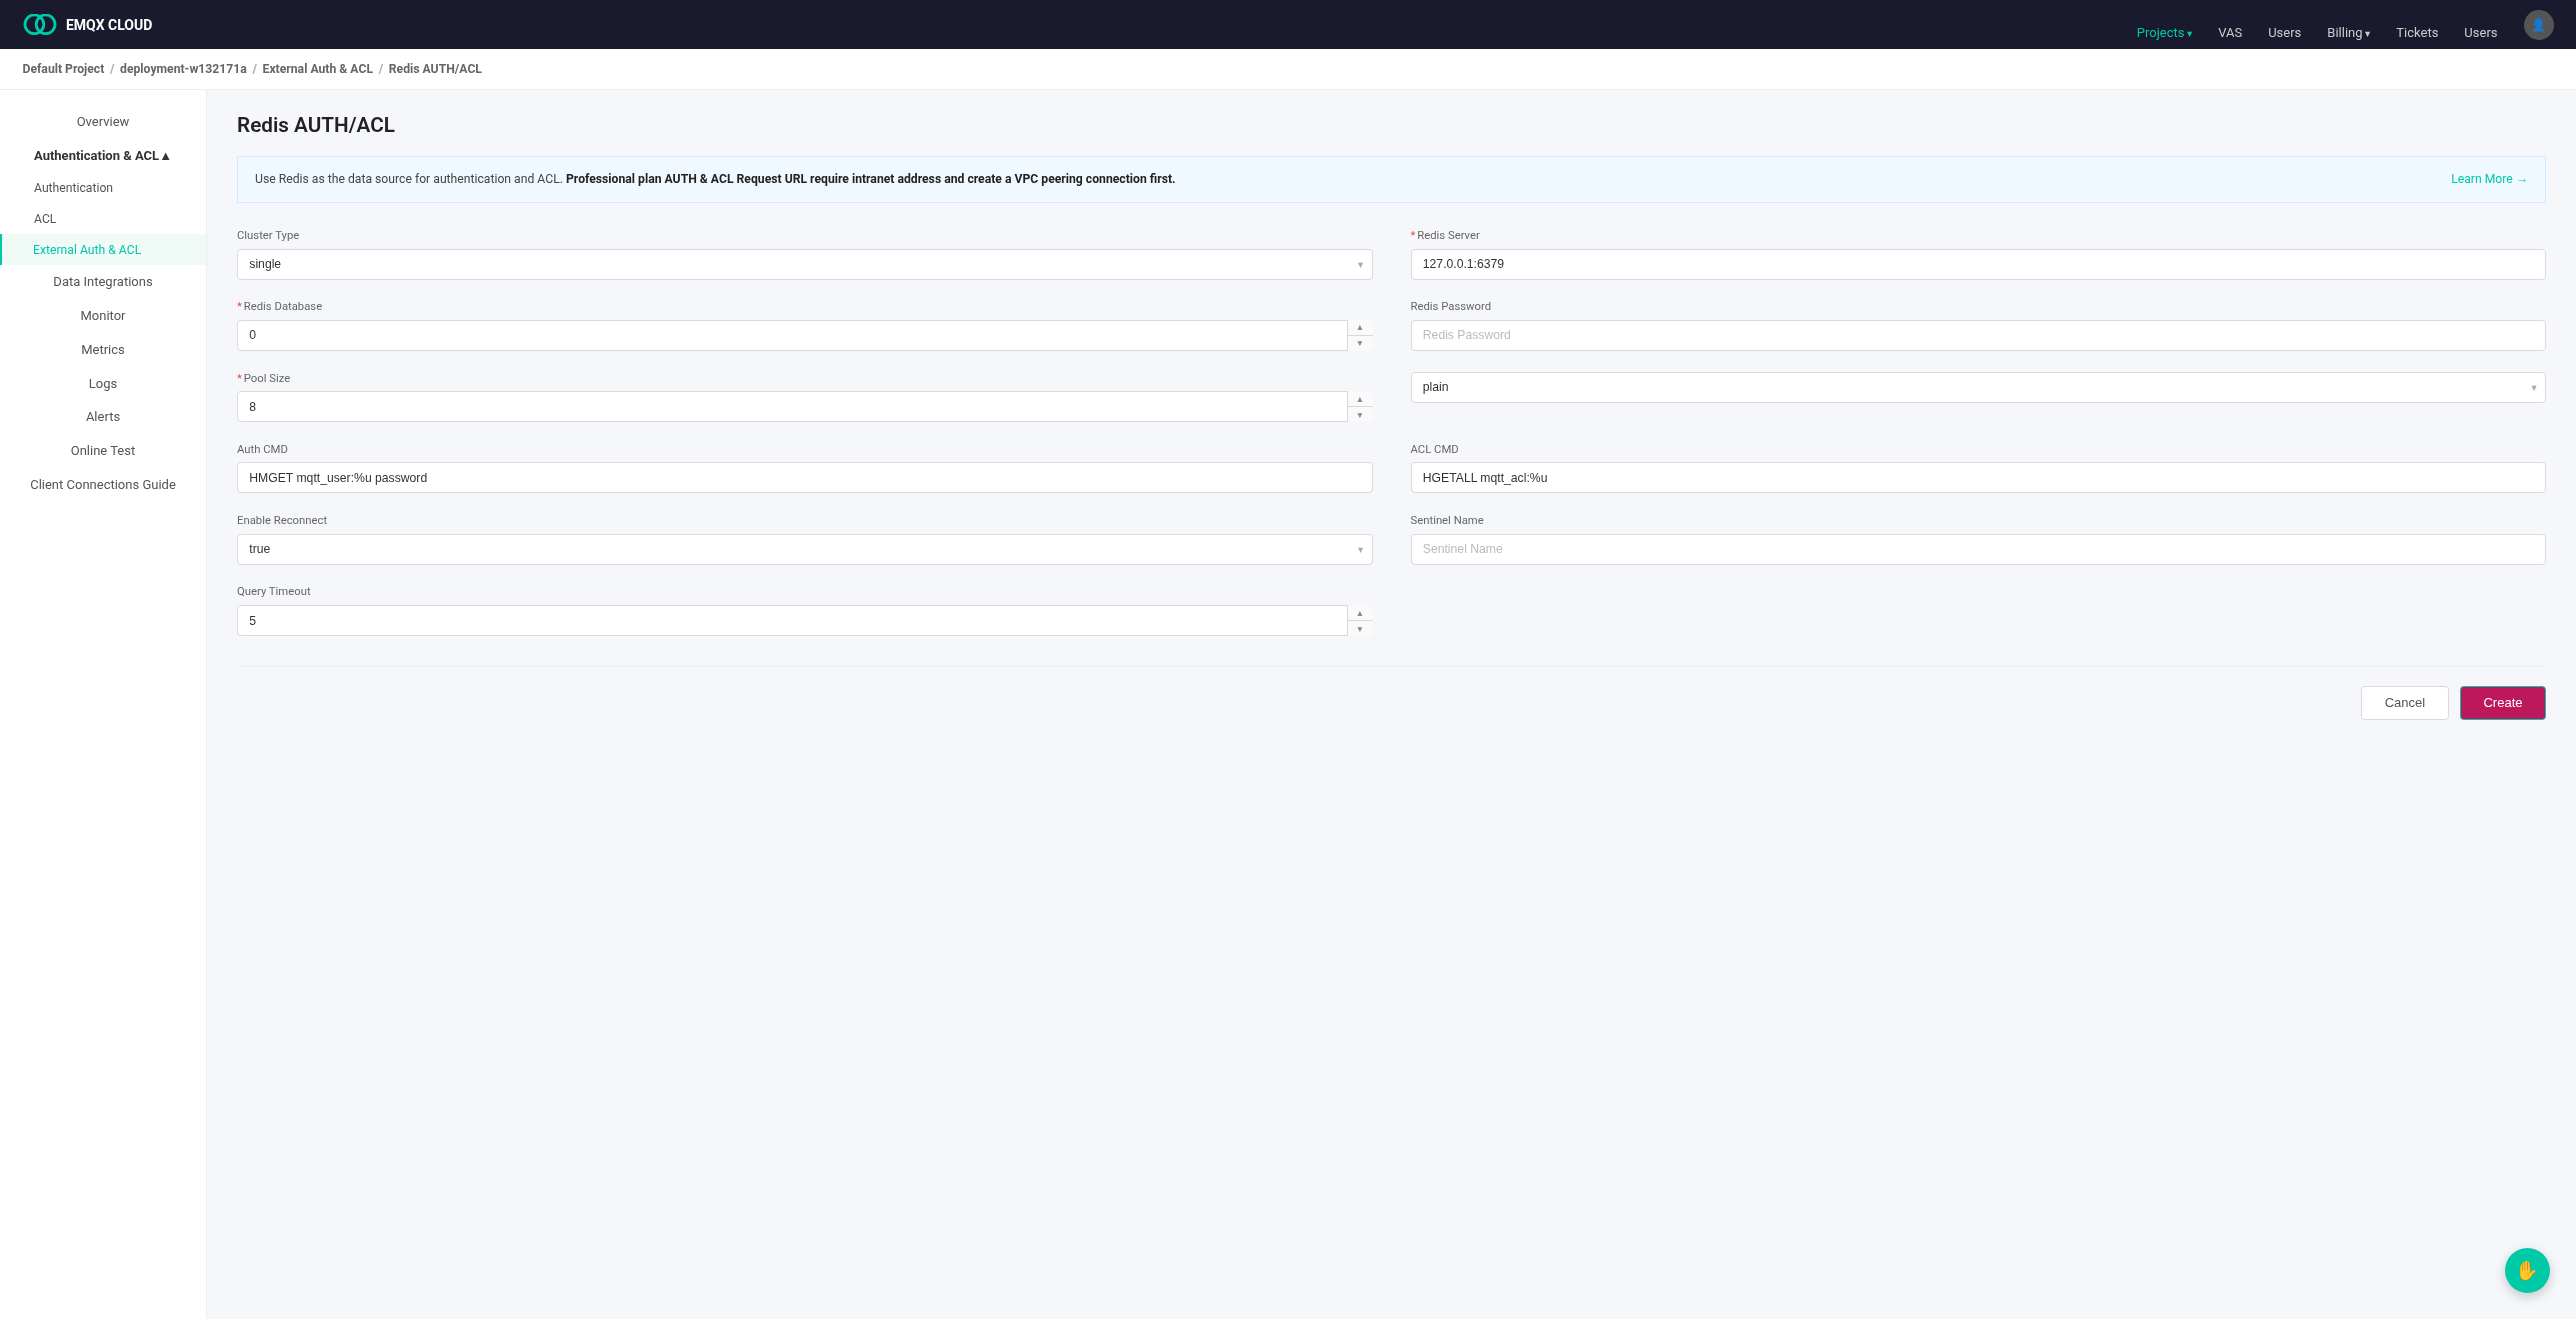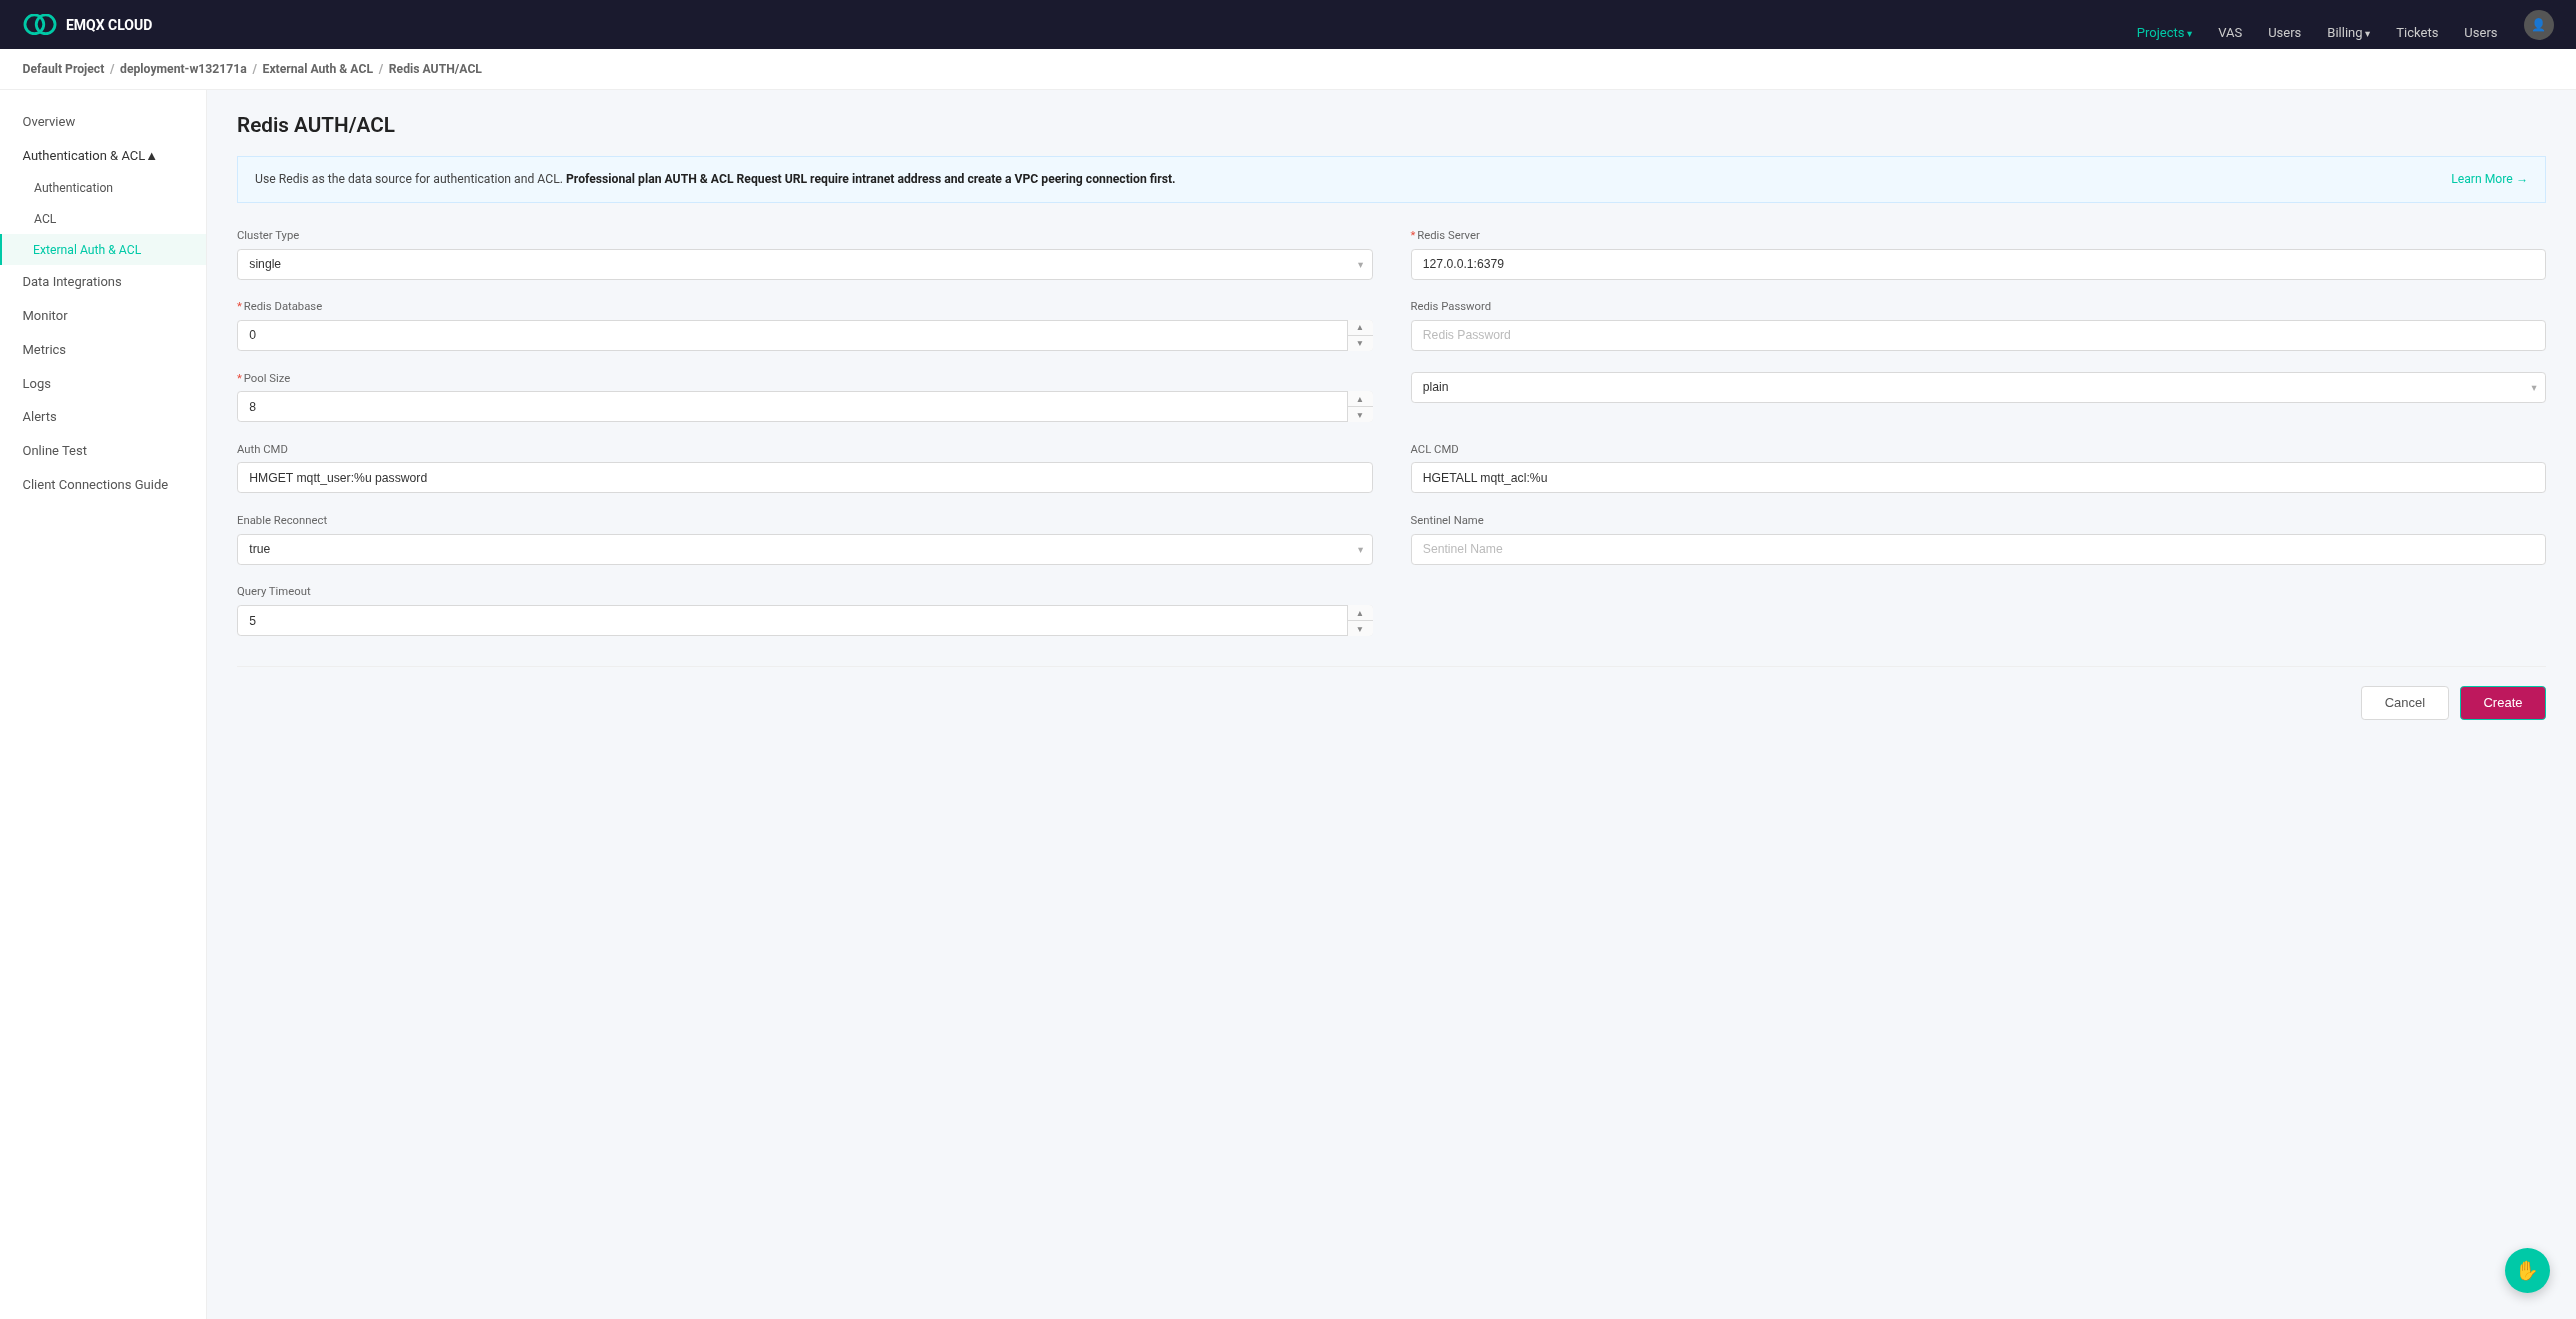--- a/index.html
+++ b/index.html
@@ -85,23 +85,23 @@
       padding-top: 15px;
       flex-shrink: 0;
     }
     .sidebar-item {
       padding: 9.4px 22.5px;
       cursor: pointer;
       color: #555;
       font-size: 13px;
       display: flex;
       align-items: center;
-      justify-content: flex-start;
-    }
-    .sidebar-item.group-header { font-weight: 400; color: #333; }
+      justify-content: center;
+    }
+    .sidebar-item.group-header { font-weight: 700; color: #333; }
     .sidebar-sub-item {
       padding: 8.4px 22.5px 8.4px 34px;
       cursor: pointer;
       color: #555;
       font-size: 12.2px;
     }
     .sidebar-sub-item.active { color: #00c9a7; border-left: 2.8px solid #00c9a7; padding-left: 31px; background: #f0faf7; }
 
     
     .main {

